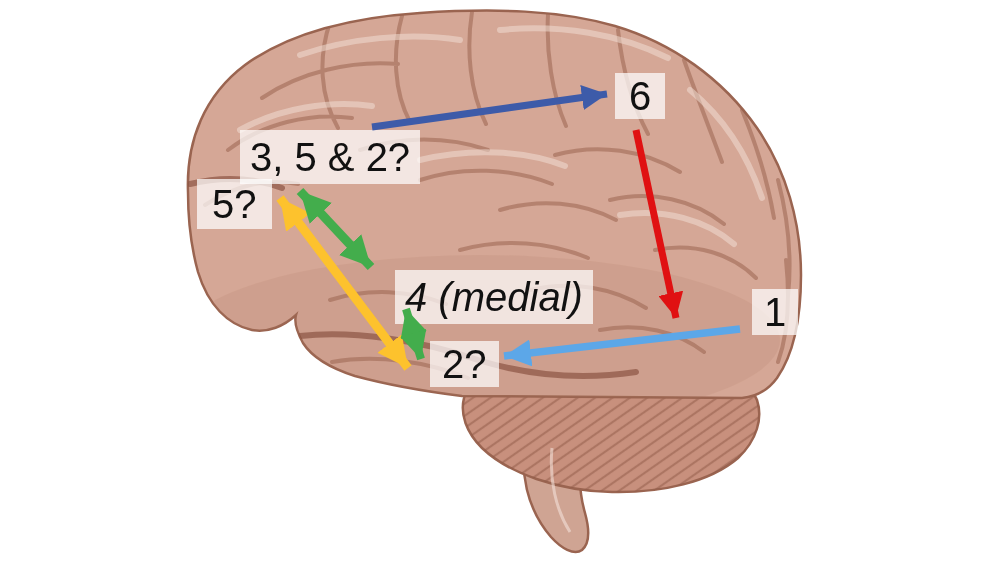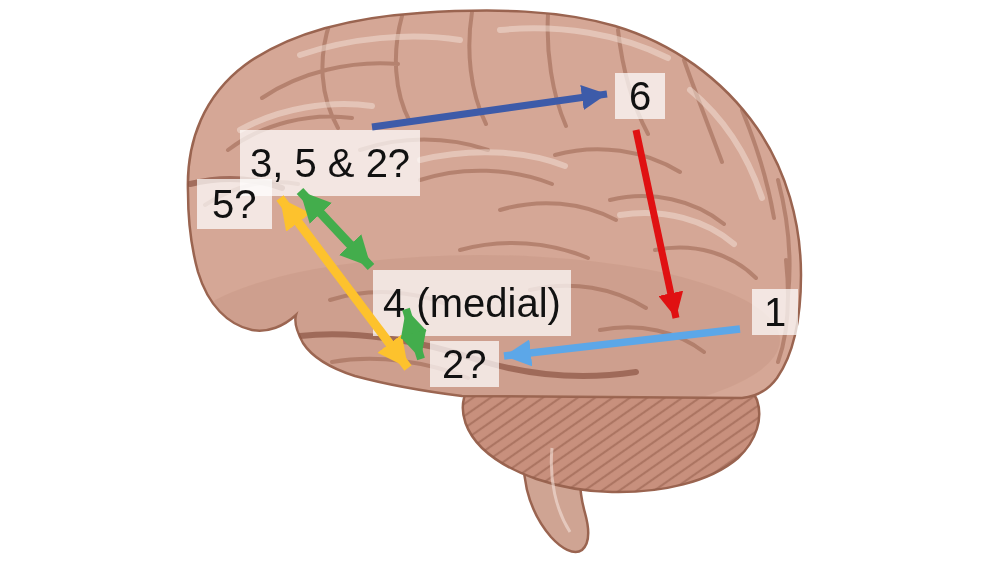--- a/index.html
+++ b/index.html
@@ -10,26 +10,26 @@
   .layer{position:absolute;left:0;top:0;width:1000px;height:563px;}
   #brain-layer{z-index:1;}
   #label-layer{z-index:2;}
   #arrow-layer{z-index:3;pointer-events:none;}
   .brain-label{
     position:absolute;
     background:rgba(255,255,255,0.72);
     color:#111;
     font-size:40px;
     line-height:46px;
-    padding:10px 10px;
+    padding:4px 10px;
     white-space:nowrap;
   }
   #label-combo{left:240px;top:130px;}
   #label-five{left:197px;top:179px;padding:2px 15px;}
-  #label-four{left:373px;top:270px;}
+  #label-four{left:395px;top:270px;font-style:italic;}
   #label-two{left:430px;top:341px;padding:0 12px;}
   #label-six{left:615px;top:73px;padding:0 14px;}
   #label-one{left:752px;top:289px;padding:0 12px;}
 </style>
 </head>
 <body>
 
 <div class="stage">
 
   <svg id="brain-layer" class="layer" viewBox="0 0 1000 563">

